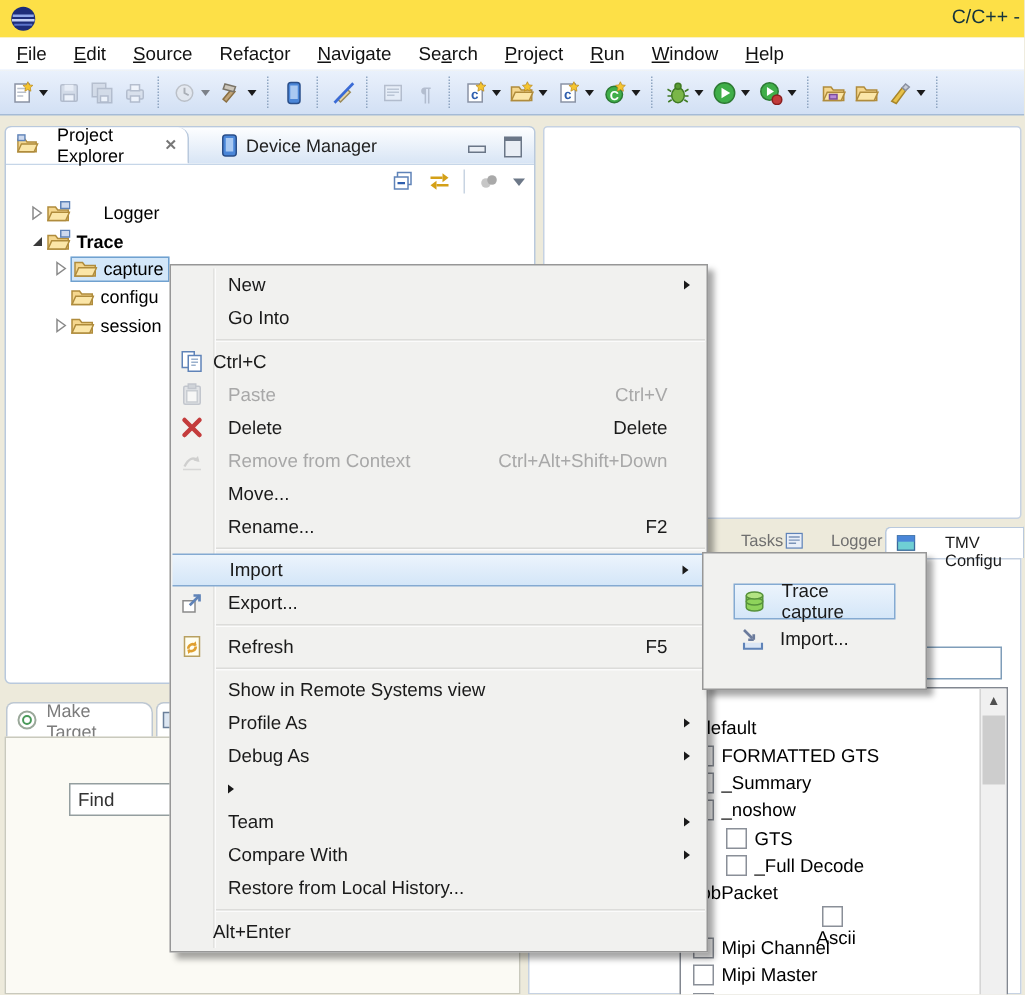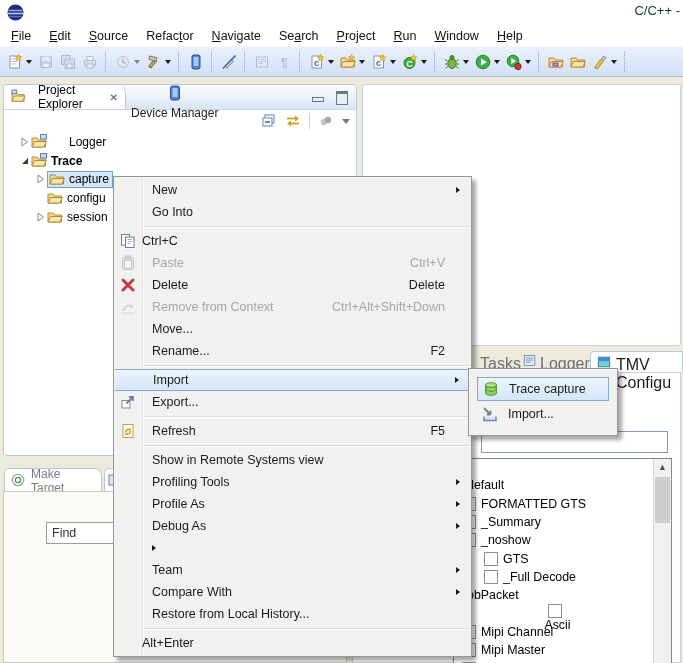--- a/index.html
+++ b/index.html
@@ -1,19 +1,19 @@
 <!DOCTYPE html>
 <html><head>
 <meta charset="utf-8">
 <style>
   html,body{margin:0;padding:0;background:#edeadb;font-family:"Liberation Sans",sans-serif;}
   #app{position:relative;width:683px;height:663px;overflow:hidden;background:#edeadb;font-size:12px;color:#1a1a1a;}
 
   
-  #titlebar{position:absolute;left:0;top:0;width:683px;height:25px;background:#ffffff;display:flex;align-items:center;}
+  #titlebar{position:absolute;left:0;top:0;width:683px;height:25px;background:#fde047;display:flex;align-items:center;}
   #titlebar .title{position:absolute;right:3px;top:3px;font-size:13px;color:#14333d;}
   #logo{position:absolute;left:7px;top:4px;width:17px;height:17px;}
 
   
   #menubar{position:absolute;left:0;top:25px;width:683px;height:21px;background:#ffffff;display:flex;align-items:center;padding-left:2px;box-sizing:border-box;}
   .mitem{padding:2px 9px;font-size:12.5px;color:#111;cursor:default;}
   .mitem .mn{text-decoration:underline;}
 
   
   #toolbar{position:absolute;left:0;top:46px;width:683px;height:31px;background:linear-gradient(#eaf1fc,#d2e0f4);border-top:1px solid #f2f7ff;border-bottom:1px solid #a5bbd6;box-sizing:border-box;display:flex;align-items:center;padding-left:4px;}
@@ -21,40 +21,40 @@
   .tbtn.dim{opacity:.5;}
   .dd{width:0;height:0;border-left:3.5px solid transparent;border-right:3.5px solid transparent;border-top:4px solid #1b1b1b;margin-left:3px;}
   .tsep{width:2px;height:21px;border-left:1px dotted #8fa6c2;margin:0 4px;}
   .icon16{display:inline-block;width:16px;height:16px;line-height:0;}
 
   
   #explorer{position:absolute;left:3px;top:84px;width:354px;height:372px;background:#fff;border:1px solid #b9c9dd;border-radius:4px;box-sizing:border-box;}
   #exp-tabstrip{position:relative;height:24px;background:linear-gradient(#fdfeff,#d8e5f5);border-bottom:1px solid #c6d6e8;border-radius:4px 4px 0 0;}
   .vtab{position:absolute;top:0;height:24px;display:flex;align-items:center;gap:5px;padding:0 7px;box-sizing:border-box;font-size:12px;}
   #tab-pe{left:0;width:122px;background:#fff;border-right:1px solid #b9c9dd;border-radius:4px 7px 0 0;color:#000;gap:12px;}
-  #tab-dm{left:120px;color:#222;flex-direction:column;}
+  #tab-dm{left:136px;color:#222;}
   .tclose{color:#777;font-size:10px;font-weight:bold;margin-left:1px;}
   #exp-minmax{position:absolute;right:8px;top:6px;display:flex;gap:12px;}
   .wbtn-min{width:10px;height:3px;border:1px solid #6a7687;background:#e9eef5;margin-top:6px;}
   .wbtn-max{width:10px;height:10px;border:1px solid #6a7687;background:#e9eef5;border-top-width:3px;}
   #exp-toolbar{position:absolute;right:6px;top:26px;height:20px;display:flex;align-items:center;gap:8px;}
   .vsep{width:1px;height:16px;background:#c8d4e2;}
   .tri-down{width:0;height:0;border-left:4px solid transparent;border-right:4px solid transparent;border-top:5px solid #6d7888;}
   #tree{position:absolute;left:0;top:48px;width:100%;}
   .trow{height:18.6px;display:flex;align-items:center;font-size:12px;color:#000;}
   .arr{width:13px;display:inline-flex;justify-content:center;line-height:0;flex:none;}
   .ticon{width:18px;line-height:0;flex:none;}
   .sel{display:flex;align-items:center;background:#d3e7f9;border:1px solid #70a1cf;padding:0 3px 0 0;height:17px;box-sizing:border-box;}
   .sel .ticon{margin-left:1px;}
 
   
   #editor{position:absolute;left:362px;top:84px;width:319px;height:262px;background:#fff;border:1px solid #c6d2e2;border-radius:3px;box-sizing:border-box;}
 
   
-  .rvlabel{position:absolute;font-size:16px;color:#6f6f6f;}
+  .rvlabel{position:absolute;font-size:11px;color:#6f6f6f;margin-left:14px;}
   #rv-activetab{position:absolute;left:590px;top:351px;width:93px;height:21px;background:#fff;border:1px solid #b9c9dd;border-bottom:none;border-radius:4px 0 0 0;box-sizing:border-box;}
   #rv-body{position:absolute;left:352px;top:372px;width:329px;height:291px;background:#fff;border:1px solid #c6d2e2;box-sizing:border-box;}
   #rv-filter{position:absolute;left:128px;top:58px;width:187px;height:22px;border:1px solid #7f9db9;box-sizing:border-box;font-size:12px;padding:2px 4px;font-family:"Liberation Sans",sans-serif;}
   #rv-list{position:absolute;left:100px;top:85px;width:219px;height:206px;border:1px solid #828790;border-bottom:none;box-sizing:border-box;background:#fff;overflow:hidden;}
   #rv-rows{position:absolute;left:0;top:17px;right:18px;}
   .lrow{height:18.35px;display:flex;align-items:center;font-size:12.4px;color:#000;white-space:nowrap;}
   .cb{width:12px;height:12px;border:1px solid #8a8f98;background:#fff;flex:none;margin-right:5px;}
   #rv-scroll{position:absolute;right:0;top:0;width:17px;height:100%;background:#f0f0f0;border-left:1px solid #d5d5d5;}
   #rv-scroll .sb-up{height:16px;display:flex;align-items:center;justify-content:center;color:#505050;font-size:9px;}
   #rv-scroll .sb-thumb{position:absolute;left:1px;top:18px;width:15px;height:46px;background:#cdcdcd;}
@@ -73,21 +73,21 @@
   .mlabel{flex:1;padding-left:10px;}
   .mshort{padding-right:10px;color:#1a1a1a;}
   .marr{width:16px;flex:none;}
   .marr.has{width:0;height:0;border-top:3.5px solid transparent;border-bottom:3.5px solid transparent;border-left:4.5px solid #1a1a1a;margin-right:11px;}
   .mrow.dis .mlabel,.mrow.dis .mshort{color:#a8a8a8;}
   .mrow.dis .gico{opacity:.45;}
   .mrow.hl{background:linear-gradient(#ecf4fc,#d4e6f8);border-top:1px solid #84aad2;border-bottom:1px solid #84aad2;height:20px;margin:0 1px;}
   .msep{height:1px;background:#dcdcda;box-shadow:0 1px 0 #fbfbfb;margin:3px 1px 3px 29px;}
 
   
-  #submenu{position:absolute;left:468px;top:368px;width:150px;background:#f1f1ef;border:1px solid #979797;box-shadow:4px 4px 4px rgba(0,0,0,.35);box-sizing:border-box;padding:8px;z-index:60;}
+  #submenu{position:absolute;left:468px;top:368px;width:150px;background:#f1f1ef;border:1px solid #979797;box-shadow:4px 4px 4px rgba(0,0,0,.35);box-sizing:border-box;padding:20px;z-index:60;}
   .srow{height:26px;display:flex;align-items:center;font-size:12.5px;gap:9px;padding-left:4px;box-sizing:border-box;}
   .srow.hl{background:linear-gradient(#ecf4fc,#d4e6f8);border:1px solid #84aad2;height:24px;}
   .srow .gico{width:18px;}
 </style>
 </head>
 <body>
 
 <div id="app">
 
   <div id="titlebar">
@@ -591,26 +591,20 @@
       </div>
       <div class="msep"></div>
       <div class="mrow">
         <span class="gico"></span>
         <span class="mlabel">Show in Remote Systems view</span>
         <span class="mshort"></span>
         <span class="marr"></span>
       </div>
       <div class="mrow">
         <span class="gico"></span>
-        <span class="mlabel">Profiling Tools</span>
-        <span class="mshort"></span>
-        <span class="marr has"></span>
-      </div>
-      <div class="mrow">
-        <span class="gico"></span>
         <span class="mlabel">Profile As</span>
         <span class="mshort"></span>
         <span class="marr has"></span>
       </div>
       <div class="mrow">
         <span class="gico"></span>
         <span class="mlabel">Debug As</span>
         <span class="mshort"></span>
         <span class="marr has"></span>
       </div>

